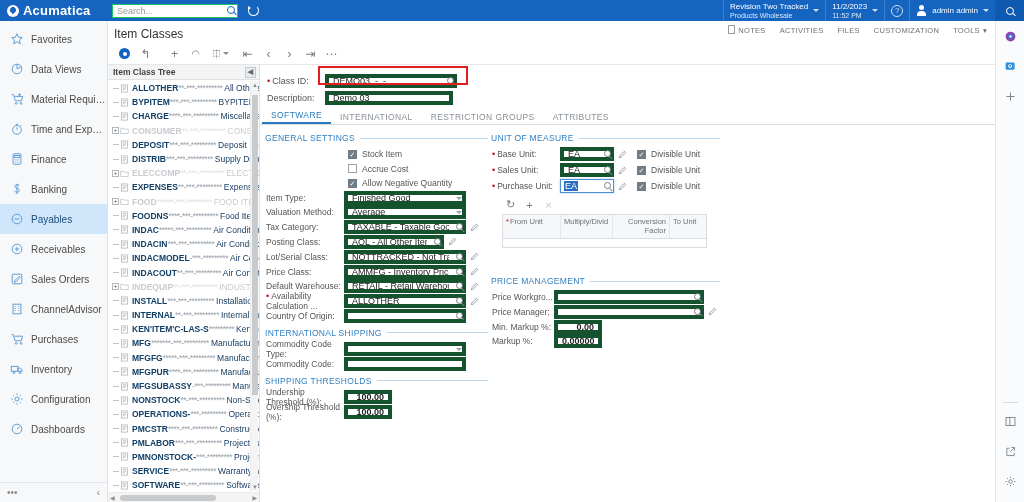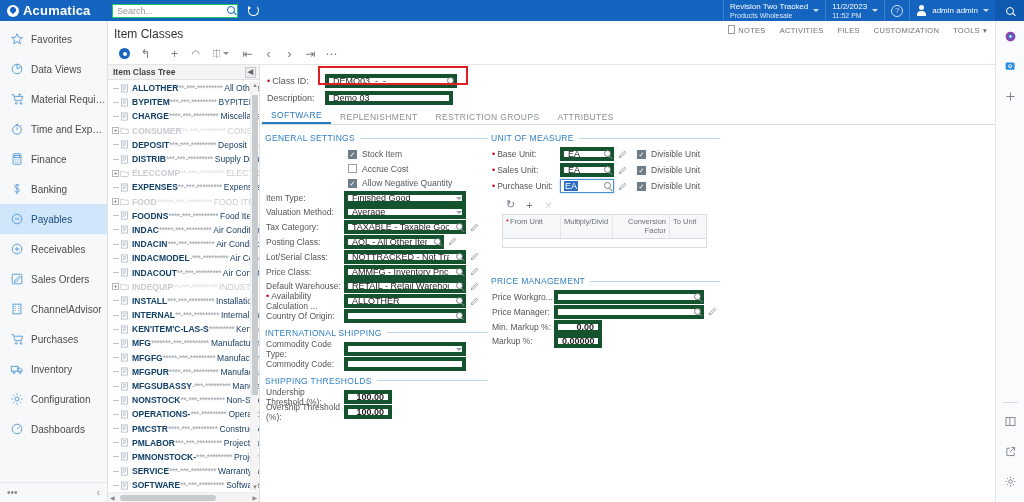--- a/index.html
+++ b/index.html
@@ -993,21 +993,21 @@
             <div class="slabel">Description:</div>
             <div class="fieldwrap">
               <input class="inp plain" style="width: 128px;" value="Demo 03">
             </div>
           </div>
           <div class="redbox" style="left:58px; top:1px; width:150px; height:19px;"></div>
         </div>
 
         <div class="tabs" id="tabs">
             <div class="tab active">SOFTWARE</div>
-            <div class="tab">REPLENISHMENT</div>
+            <div class="tab">INTERNATIONAL</div>
             <div class="tab">RESTRICTION GROUPS</div>
             <div class="tab">ATTRIBUTES</div>
           </div>
 
         <div class="cols">
 
           <div class="colL">
             <div class="sect">
               <span>GENERAL SETTINGS</span>
               <span class="rule"></span>

